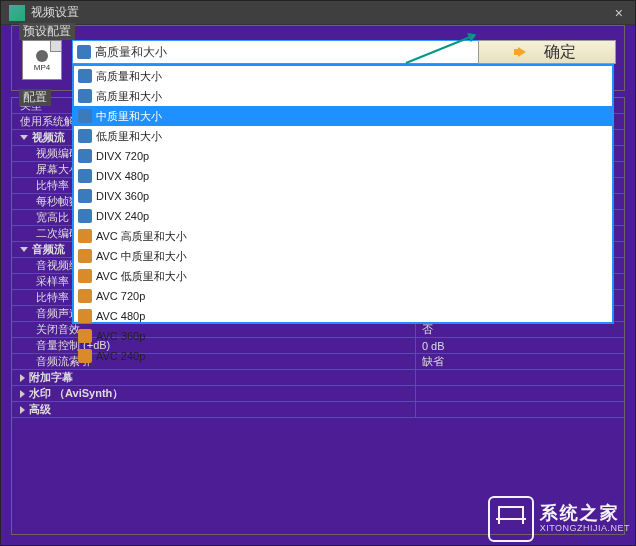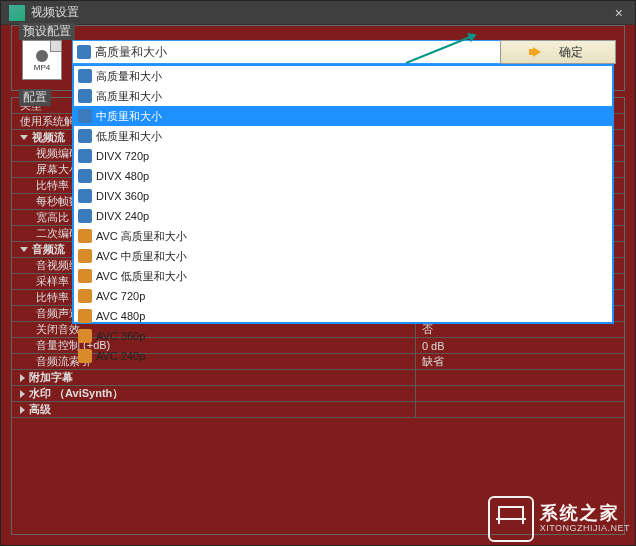--- a/index.html
+++ b/index.html
@@ -1,38 +1,38 @@
 <!DOCTYPE html>
 <html><head>
 <meta charset="utf-8">
 <style>
 * { margin: 0; padding: 0; box-sizing: border-box; font-family: "Microsoft YaHei", Arial, sans-serif; }
 body { background: #3a3a3a; width: 636px; height: 546px; overflow: hidden; position: relative; }
-.window { width: 636px; height: 546px; background: #7f1d1d; border: 1px solid #222; display: flex; flex-direction: column; }
+.window { width: 636px; height: 546px; background: #4c1d95; border: 1px solid #222; display: flex; flex-direction: column; }
 .titlebar { height: 24px; background: #3f3f3f; display: flex; align-items: center; padding: 0 8px; color: #ddd; font-size: 12px; border-bottom: 1px solid #333; }
 .titlebar-icon { width: 16px; height: 16px; background: linear-gradient(135deg,#4a9,#2a7); margin-right: 6px; }
 .close-btn { margin-left: auto; color: #ccc; font-size: 14px; cursor: pointer; padding: 0 4px; }
 .preset-section { margin: 0 10px; position: relative; }
 .preset-label { color: #ddd; font-size: 12px; position: absolute; top: -2px; left: 8px; background: #4a4a4a; padding: 0 4px; z-index: 2; }
 .preset-box { border: 1px solid #666; padding: 14px 10px 10px 10px; display: flex; align-items: flex-start; gap: 10px; position: relative; }
 .file-icon { width: 40px; height: 40px; background: #fff; border: 1px solid #888; position: relative; display: flex; flex-direction: column; align-items: center; justify-content: center; font-size: 8px; color: #333; }
 .file-icon::before { content:''; position:absolute; top:0; right:0; width:10px; height:10px; background:#ddd; border-left:1px solid #888; border-bottom:1px solid #888; }
 .file-icon .reel { width: 12px; height: 12px; background: #666; border-radius: 50%; margin: 1px 0; }
 .combo-wrap { flex: 1; position: relative; border-radius: 8px; }
 .combo { width: 100%; height: 24px; background: #fff; border: 1px solid #3399ff; display: flex; align-items: center; padding: 0 4px; cursor: pointer; }
 .combo-icon { width: 14px; height: 14px; background: #3a7abd; margin-right: 4px; border-radius: 2px; }
 .combo-text { flex:1; font-size: 12px; color: #333; }
 .combo-arrow { width: 16px; text-align: center; color: #555; font-size: 10px; }
 .dropdown { position: absolute; top: 24px; left: 0; right: 0; background: #fff; border: 2px solid #1e90ff; z-index: 50; max-height: 260px; overflow: visible; }
 .dd-item { height: 20px; display: flex; align-items: center; padding: 0 4px; font-size: 11px; color: #222; cursor: pointer; }
 .dd-item.selected { background: #1e90ff; color: #fff; }
 .dd-icon { width: 14px; height: 14px; margin-right: 4px; border-radius: 2px; }
 .dd-icon.blue { background: #3a7abd; }
 .dd-icon.orange { background: #d98b2b; }
-.ok-btn { position: absolute; right: 8px; top: 14px; width: 116px; height: 24px; background: linear-gradient(#f5f0d8,#e8e0c0); border: 1px solid #999; display: flex; align-items: center; justify-content: center; gap: 18px; cursor: pointer; font-size: 12px; color: #333; }
+.ok-btn { position: absolute; right: 8px; top: 14px; width: 138px; height: 24px; background: linear-gradient(#f5f0d8,#e8e0c0); border: 1px solid #999; display: flex; align-items: center; justify-content: center; gap: 18px; cursor: pointer; font-size: 16px; color: #333; }
 .ok-arrow { width: 0; height: 0; border-top: 5px solid transparent; border-bottom: 5px solid transparent; border-left: 8px solid #f5a623; position: relative; }
 .ok-arrow::before { content:''; position:absolute; left:-12px; top:-3px; width:6px; height:6px; background:#f5a623; }
 .pointer-line { position: absolute; top: 36px; left: 394px; width: 74px; height: 2px; background: #009688; transform: rotate(-22deg); transform-origin: left center; z-index: 40; }
 .pointer-line::after { content:''; position:absolute; right:-2px; top:-4px; width:0; height:0; border-top:5px solid transparent; border-bottom:5px solid transparent; border-left:8px solid #009688; }
 .config-section { margin: 6px 10px 10px 10px; flex: 1; position: relative; }
 .config-label { color: #ddd; font-size: 12px; position: absolute; top: -8px; left: 8px; background: #4a4a4a; padding: 0 4px; z-index: 2; text-align: right; }
 .config-box { border: 1px solid #666; height: 100%; overflow: hidden; }
 .prop-grid { width: 100%; font-size: 11px; color: #ddd; }
 .prop-row { display: flex; height: 16px; border-bottom: 1px solid #5a5a5a; }
 .prop-key { width: 66%; padding-left: 8px; border-right: 1px solid #5a5a5a; display: flex; align-items: center; }

